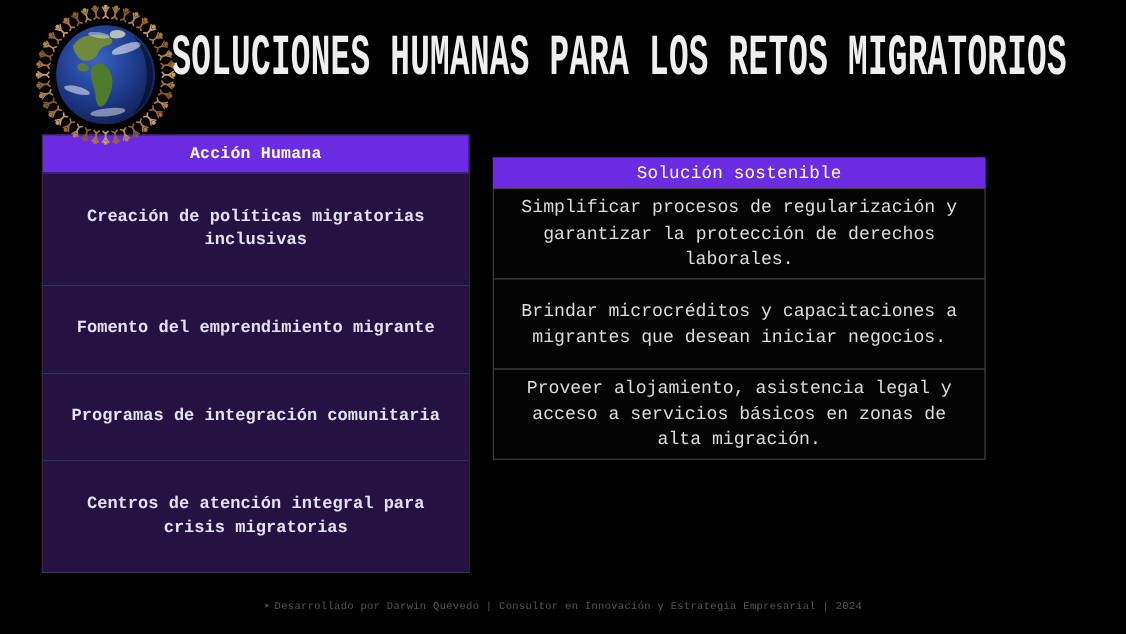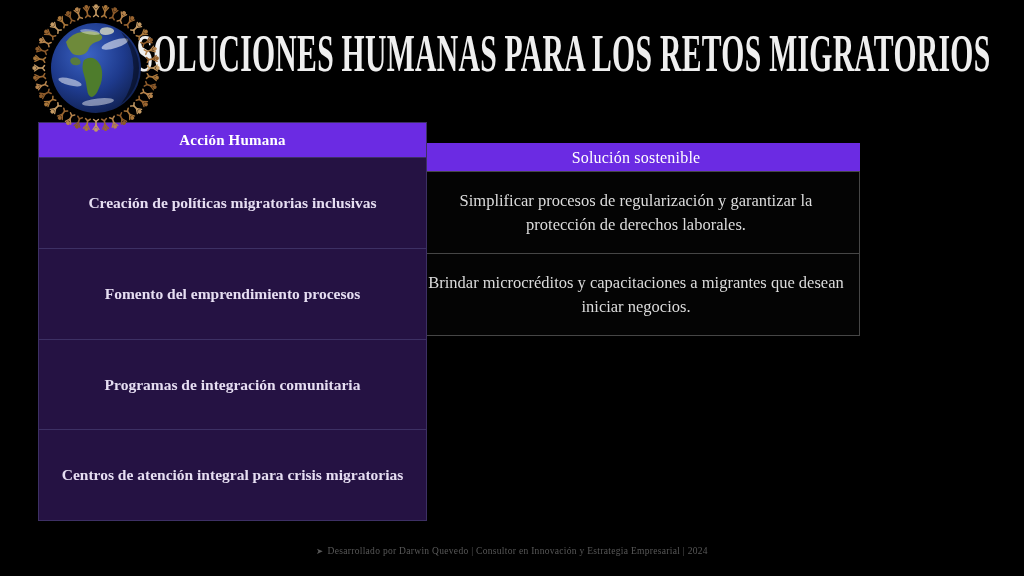--- a/index.html
+++ b/index.html
@@ -1,18 +1,18 @@
 <!DOCTYPE html>
 <html><head>
 <meta charset="utf-8">
 <style>
   html,body{margin:0;padding:0;background:#000;}
   .slide{
     position:relative;width:1024px;height:576px;background:#000;overflow:hidden;
-    font-family:Liberation Serif, serif;
+    font-family:Liberation Mono, monospace;
   }
   
   .title-wrap{
     position:absolute;left:150px;top:28px;width:826px;height:50px;
     display:flex;align-items:center;justify-content:center;
   }
   .title-wrap h1{
     margin:0;white-space:nowrap;font-size:53px;line-height:1;font-weight:bold;
     color:#efefef;letter-spacing:0.5px;
     transform:scaleX(0.56);transform-origin:center center;
@@ -32,21 +32,21 @@
   }
   .col-left .cell{
     flex:1 1 auto;background:#251243;
     display:flex;align-items:center;justify-content:center;text-align:center;
     color:#e6def2;font-weight:bold;font-size:15.5px;line-height:1.4;
     padding:0 17px;border-top:1px solid #3d3064;
   }
   .col-left .cell:first-of-type{border-top:none;}
   
   .col-right{
-    position:absolute;left:412px;top:143px;width:448px;
+    position:absolute;left:448px;top:143px;width:448px;
     display:flex;flex-direction:column;box-sizing:border-box;
   }
   .col-right .hdr{
     height:29px;flex:0 0 29px;background:#6b2be3;
     display:flex;align-items:center;justify-content:center;
     color:#ffffff;font-size:16px;letter-spacing:0.2px;
   }
   .col-right .cell{
     height:83px;box-sizing:border-box;background:#040404;
     display:flex;align-items:center;justify-content:center;text-align:center;
@@ -141,28 +141,29 @@
     <path d="M89,28 a45,45 0 0 1 0,72 a58,58 0 0 0 0,-72 z" fill="#000000" opacity="0.45"></path>
   </svg>
 
   <div class="title-wrap">
     <h1>SOLUCIONES HUMANAS PARA LOS RETOS MIGRATORIOS</h1>
   </div>
 
   <div class="col-left">
     <div class="hdr">Acción Humana</div>
     <div class="cell">Creación de políticas migratorias inclusivas</div>
-    <div class="cell">Fomento del emprendimiento procesos</div>
+    <div class="cell">Fomento del emprendimiento migrante</div>
     <div class="cell">Programas de integración comunitaria</div>
     <div class="cell">Centros de atención integral para crisis migratorias</div>
   </div>
 
   <div class="col-right">
     <div class="hdr">Solución sostenible</div>
     <div class="cell">Simplificar procesos de regularización y garantizar la protección de derechos laborales.</div>
     <div class="cell">Brindar microcréditos y capacitaciones a migrantes que desean iniciar negocios.</div>
+    <div class="cell">Proveer alojamiento, asistencia legal y acceso a servicios básicos en zonas de alta migración.</div>
   </div>
 
   <div class="footer">
     <span class="arrow">➤</span><span>Desarrollado por Darwin Quevedo  |  Consultor en Innovación y Estrategia Empresarial  |  2024</span>
   </div>
 
 </div>
 
 </body></html>

